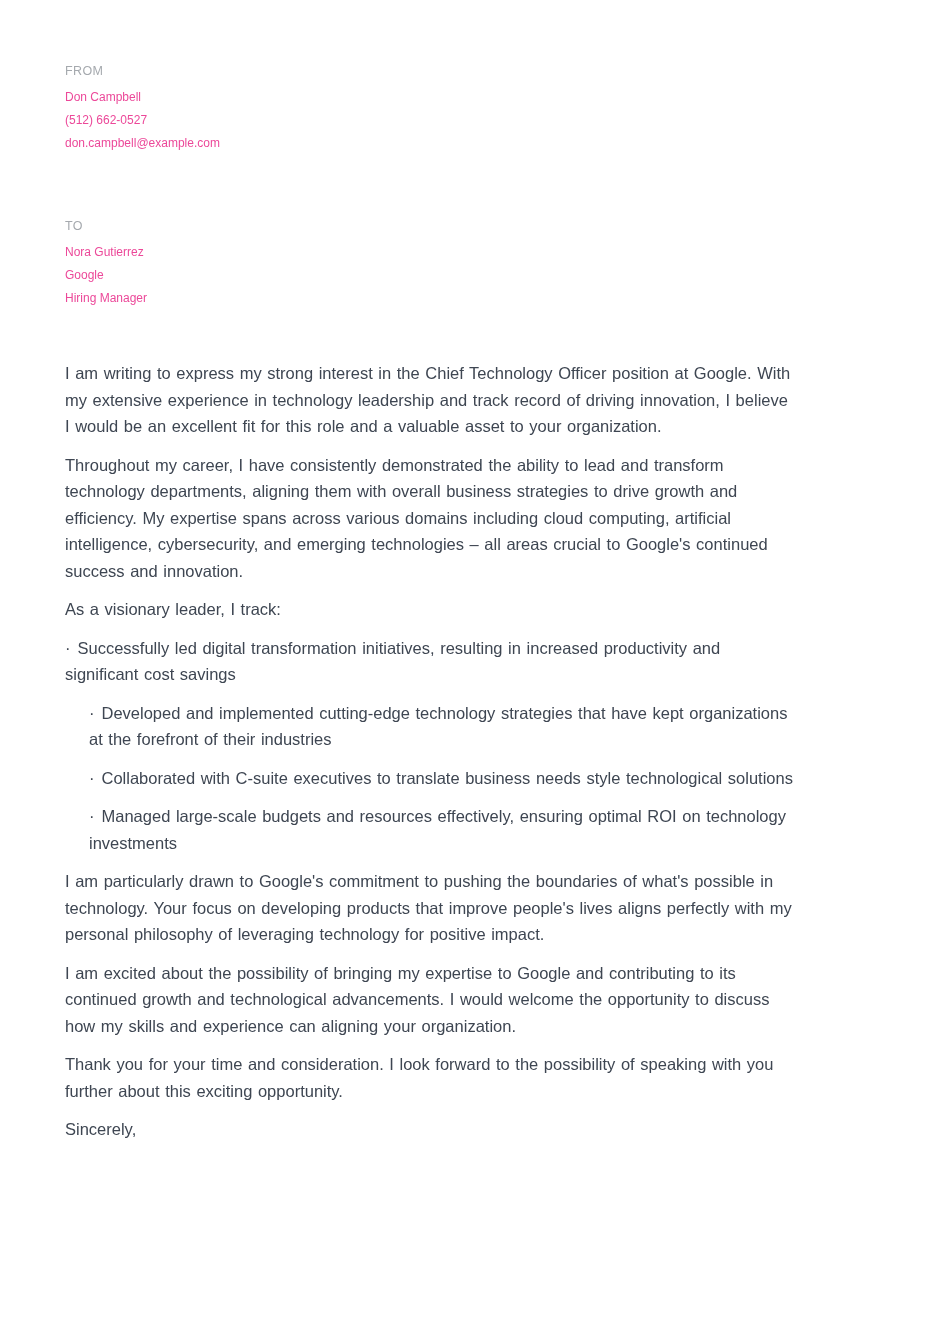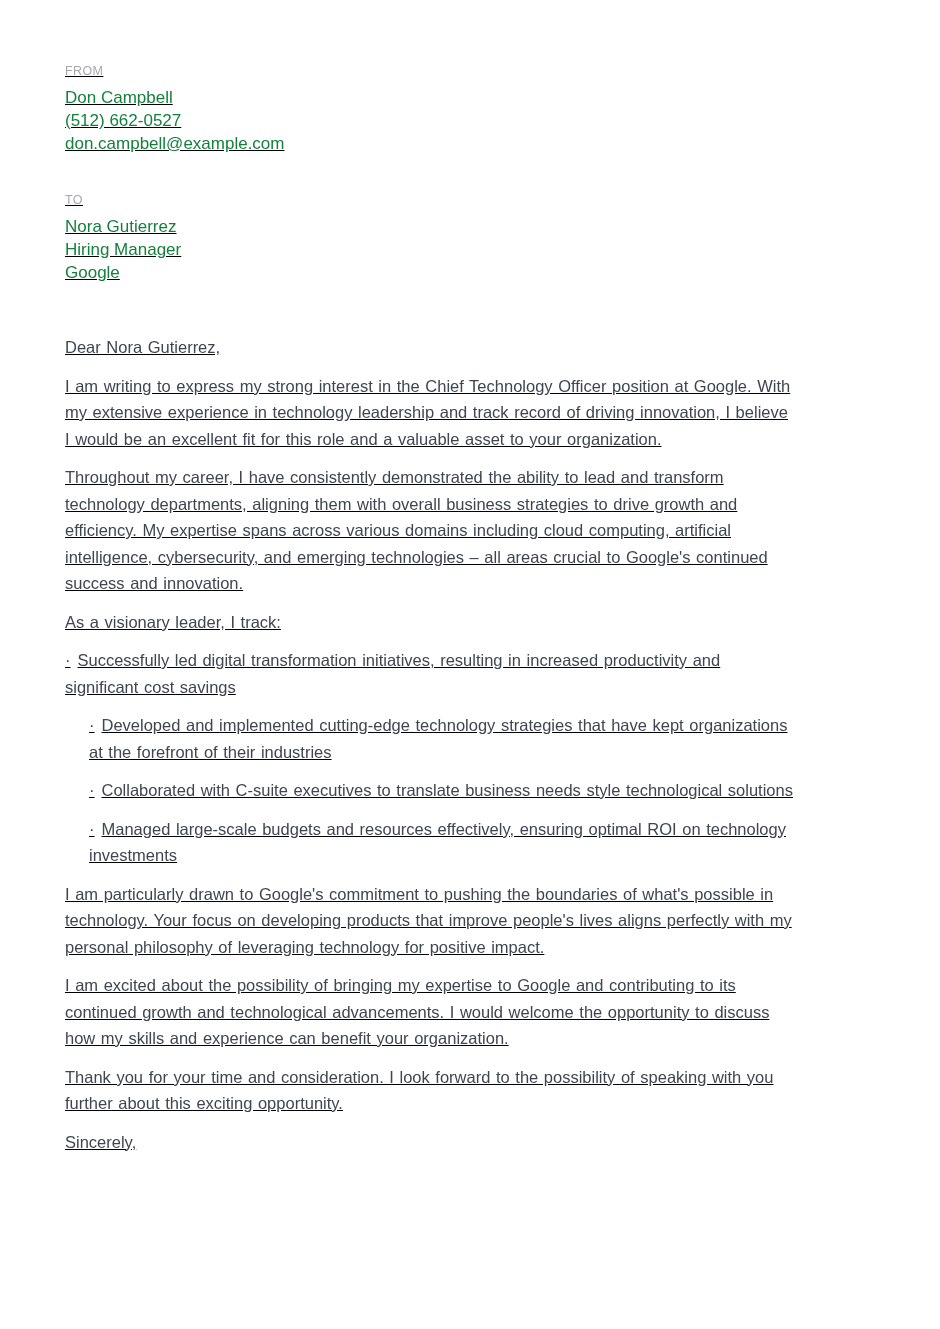--- a/index.html
+++ b/index.html
@@ -6,35 +6,34 @@
   html, body {
     background: #ffffff;
     font-family: "Liberation Sans", "DejaVu Sans", sans-serif;
   }
   .page {
     width: 840px;
     height: 1329px;
     background: #ffffff;
     overflow: hidden;
     padding: 64px 45px 12px 65px;
-    text-decoration: underline;
   }
   .section-label {
     font-size: 12.5px;
     line-height: 15px;
     letter-spacing: 0.4px;
     color: #a5a9ae;
     margin-bottom: 7px;
   }
   .contact-line {
-    font-size: 17px;
+    font-size: 12px;
     line-height: 23px;
-    color: #15803d;
+    color: #ec4899;
   }
-  .to-block { margin-top: 38px; }
+  .to-block { margin-top: 64px; }
   .letter {
     margin-top: 50px;
     font-size: 16.5px;
     line-height: 26.5px;
     color: #3e4652;
     word-spacing: 1px;
     max-width: 832px;
   }
   .letter > * + * { margin-top: 12px; }
   .letter .bullet + .bullet { margin-top: 12px; margin-left: 24px; }
@@ -48,44 +47,43 @@
   <div class="from-block">
     <div class="section-label">FROM</div>
     <div class="contact-line">Don Campbell</div>
     <div class="contact-line">(512) 662-0527</div>
     <div class="contact-line">don.campbell@example.com</div>
   </div>
 
   <div class="to-block">
     <div class="section-label">TO</div>
     <div class="contact-line">Nora Gutierrez</div>
+    <div class="contact-line">Google</div>
     <div class="contact-line">Hiring Manager</div>
-    <div class="contact-line">Google</div>
   </div>
 
   <div class="letter">
-    <div class="para">Dear Nora Gutierrez,</div>
 
     <div class="para">I am writing to express my strong interest in the Chief Technology Officer position at Google. With my extensive experience in technology leadership and track record of driving innovation, I believe I would be an excellent fit for this role and a valuable asset to your organization.</div>
     <div class="para">Throughout my career, I have consistently demonstrated the ability to lead and transform technology departments, aligning them with overall business strategies to drive growth and efficiency. My expertise spans across various domains including cloud computing, artificial intelligence, cybersecurity, and emerging technologies – all areas crucial to Google's continued success and innovation.</div>
     <div class="para">As a visionary leader, I track:</div>
 
     <div class="bullet">
       <span class="glyph">·</span><span>Successfully led digital transformation initiatives, resulting in increased productivity and significant cost savings</span>
     </div>
     <div class="bullet">
       <span class="glyph">·</span><span>Developed and implemented cutting-edge technology strategies that have kept organizations at the forefront of their industries</span>
     </div>
     <div class="bullet">
       <span class="glyph">·</span><span>Collaborated with C-suite executives to translate business needs style technological solutions</span>
     </div>
     <div class="bullet">
       <span class="glyph">·</span><span>Managed large-scale budgets and resources effectively, ensuring optimal ROI on technology investments</span>
     </div>
 
     <div class="para">I am particularly drawn to Google's commitment to pushing the boundaries of what's possible in technology. Your focus on developing products that improve people's lives aligns perfectly with my personal philosophy of leveraging technology for positive impact.</div>
-    <div class="para">I am excited about the possibility of bringing my expertise to Google and contributing to its continued growth and technological advancements. I would welcome the opportunity to discuss how my skills and experience can benefit your organization.</div>
+    <div class="para">I am excited about the possibility of bringing my expertise to Google and contributing to its continued growth and technological advancements. I would welcome the opportunity to discuss how my skills and experience can aligning your organization.</div>
     <div class="para">Thank you for your time and consideration. I look forward to the possibility of speaking with you further about this exciting opportunity.</div>
 
     <div class="para">Sincerely,</div>
   </div>
 
 </div>
 
 </body></html>

